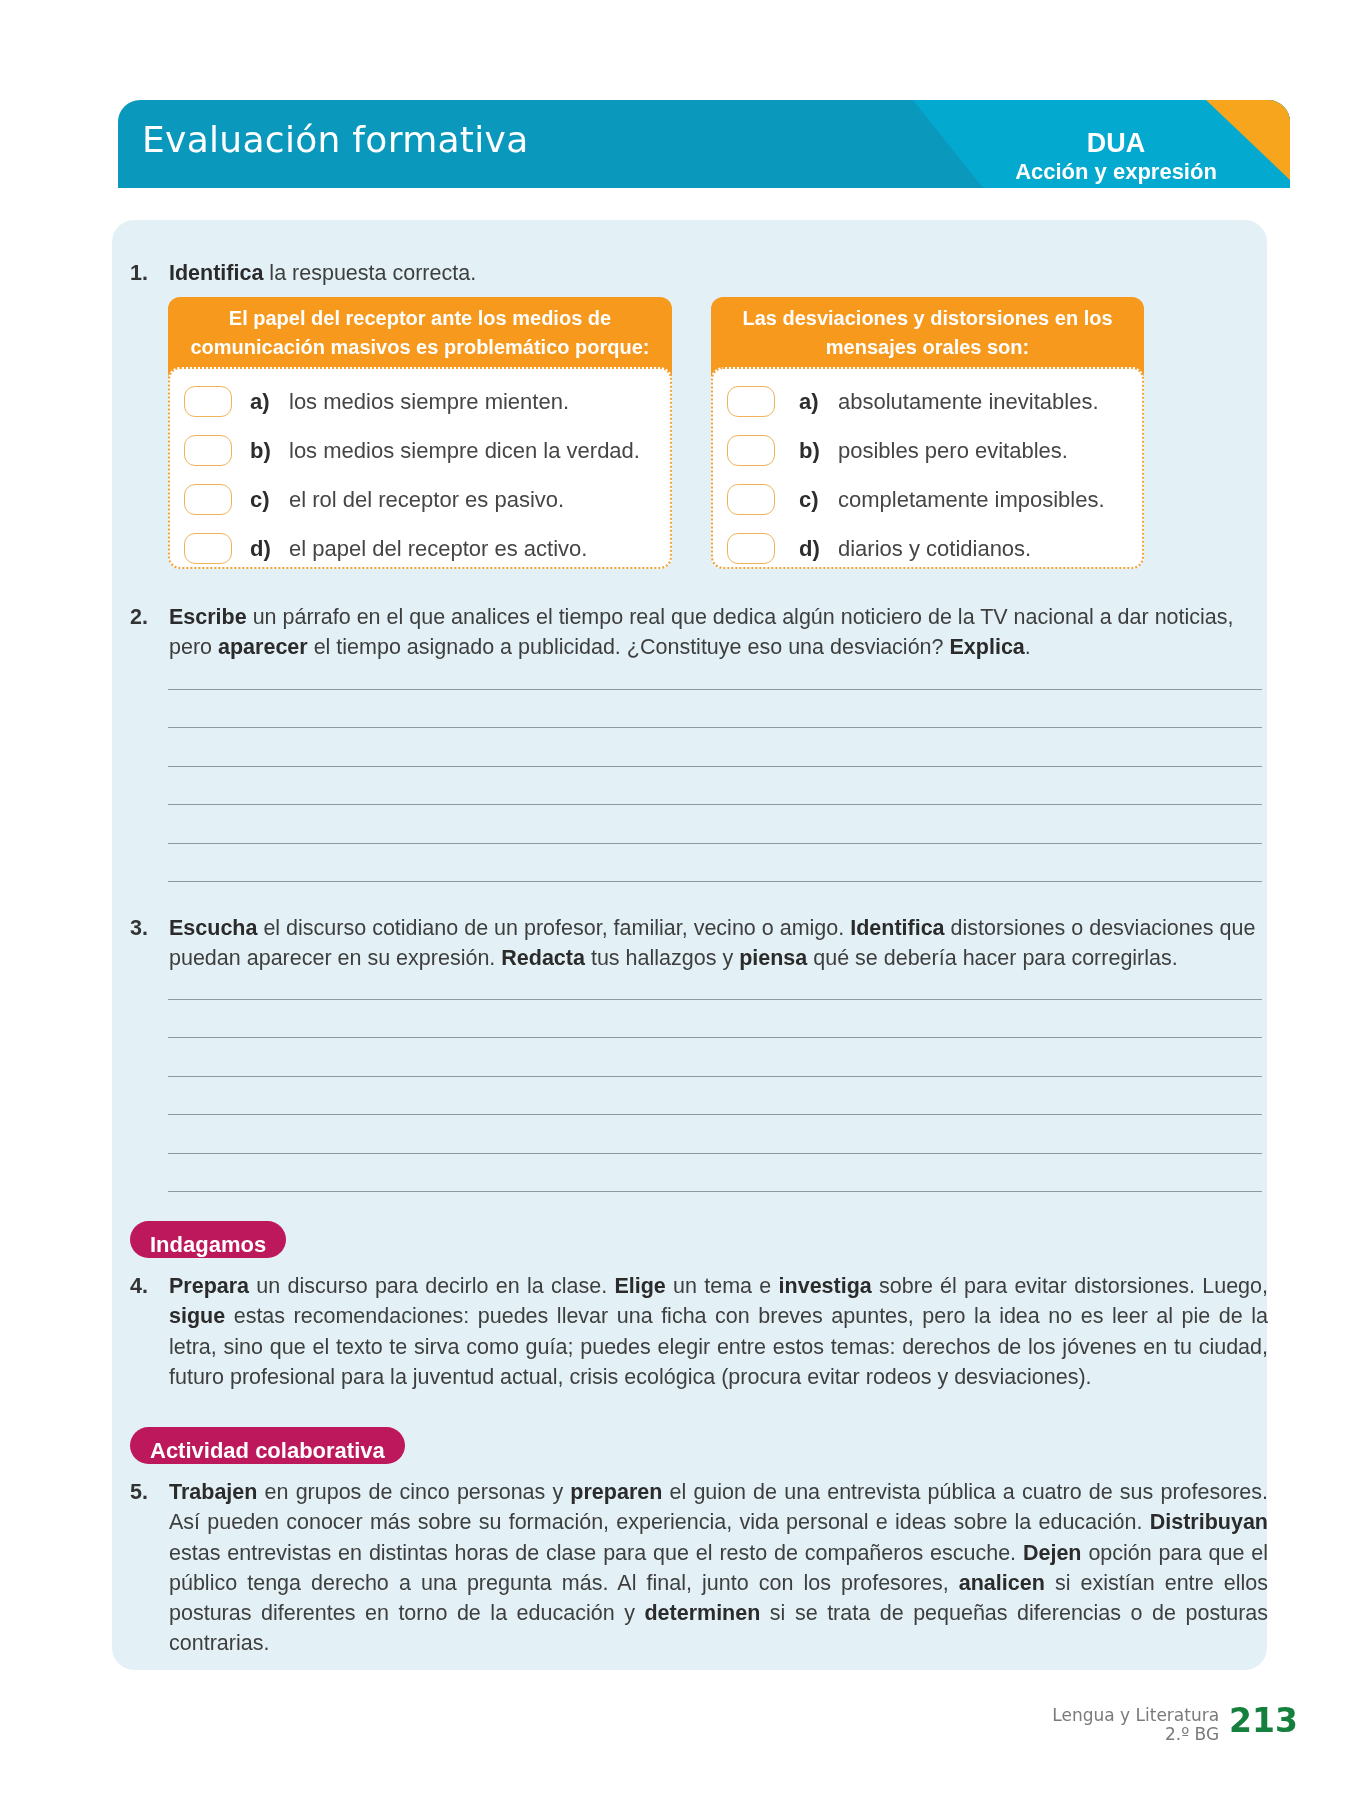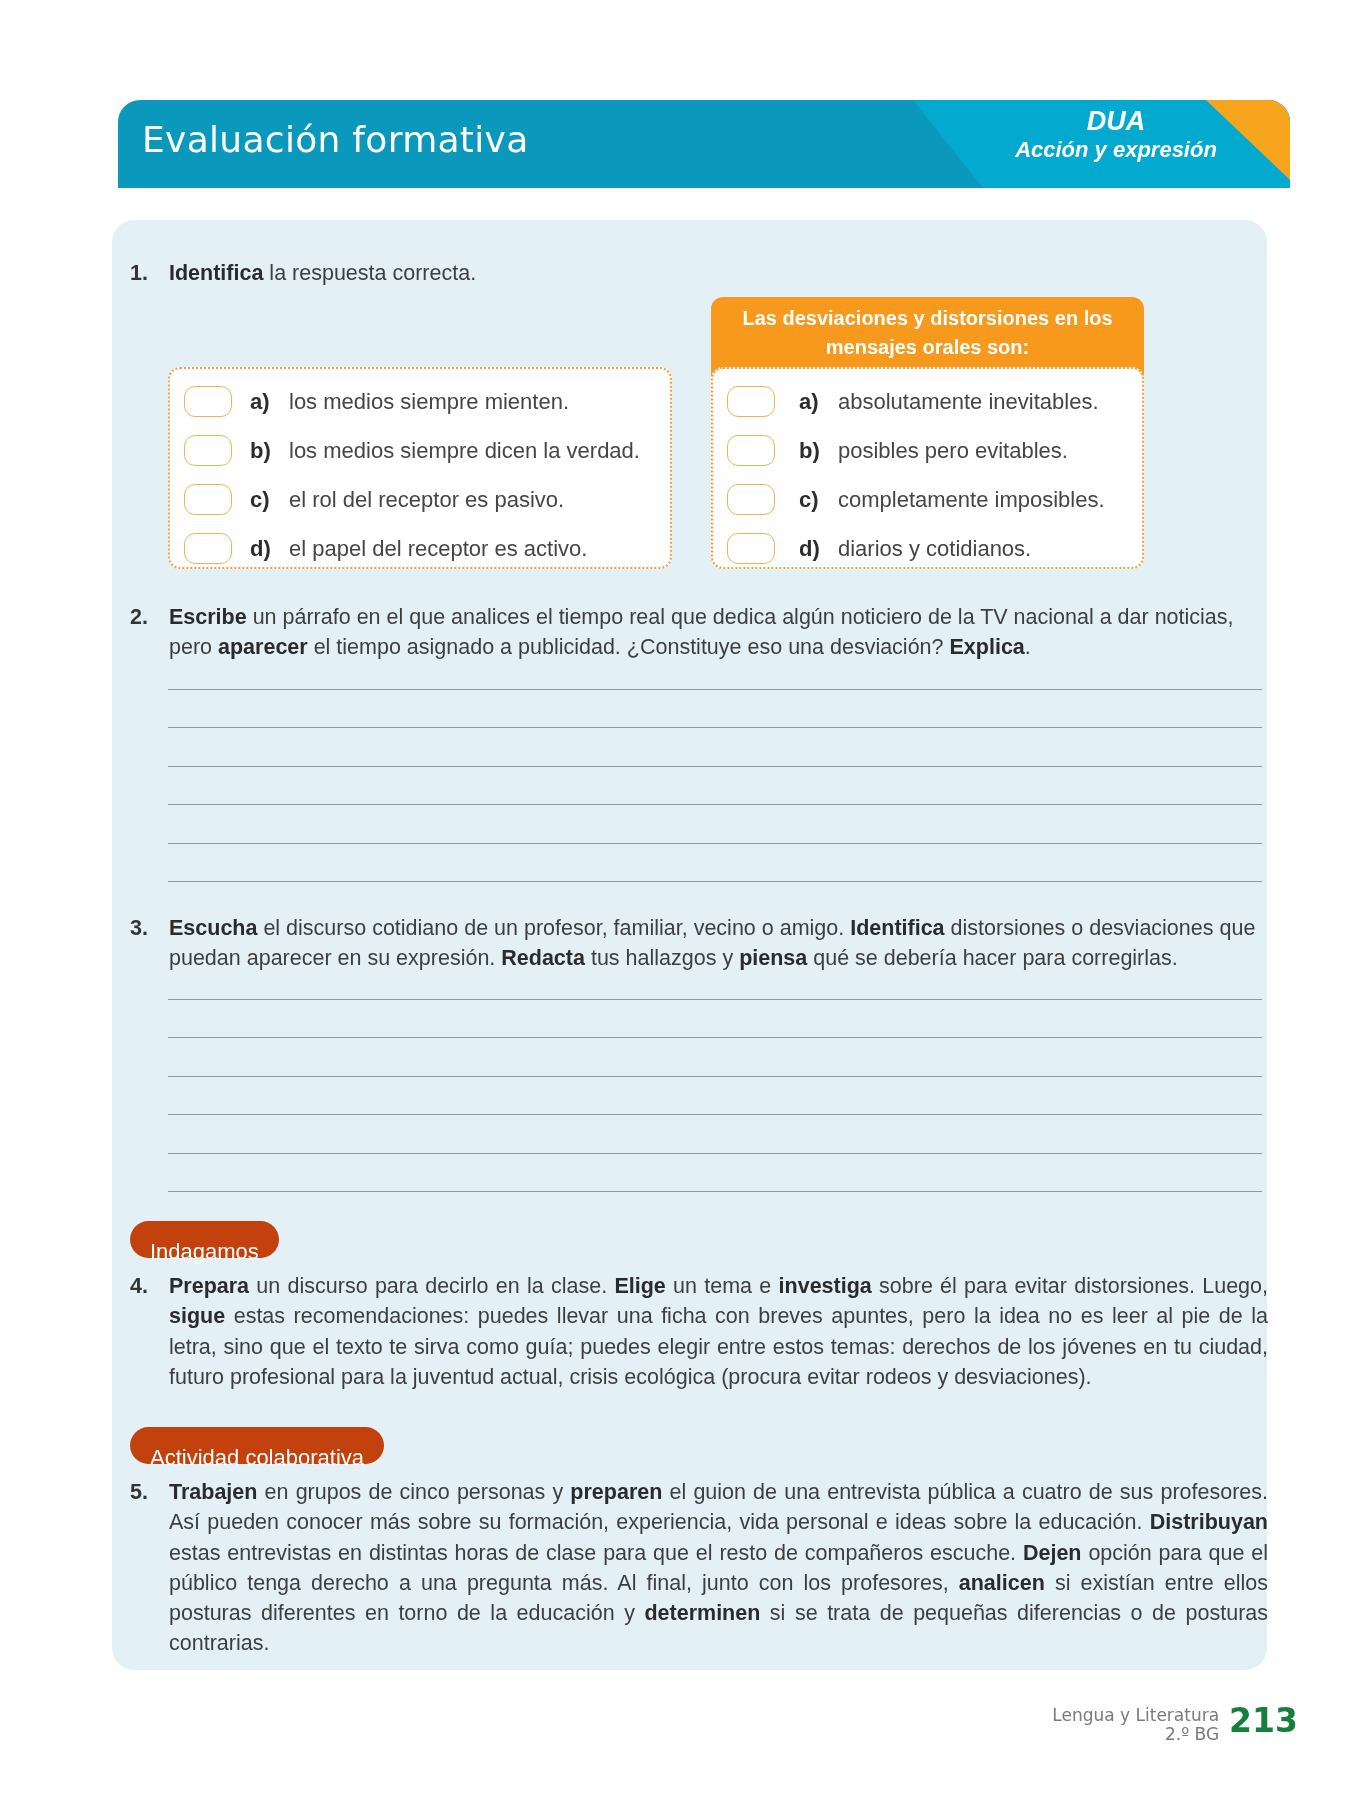--- a/index.html
+++ b/index.html
@@ -19,21 +19,21 @@
     .header .band-orange {
       position: absolute; top: 0; right: 0; width: 84px; height: 80px;
       background: #f7a51c;
       clip-path: polygon(0 0, 100% 0, 100% 100%);
     }
     .header-title {
       position: absolute; left: 24px; top: 19px;
       font-family: "DejaVu Sans", sans-serif; font-size: 36px; color: #ffffff; letter-spacing: 0.3px;
     }
     .header-badge {
-      position: absolute; right: 64px; top: 6px; width: 220px; text-align: center; color: #ffffff; font-style: italic;
+      position: absolute; right: 64px; top: 28px; width: 220px; text-align: center; color: #ffffff;
     }
     .header-badge .badge-top { font-size: 27px; font-weight: bold; line-height: 30px; }
     .header-badge .badge-sub { font-size: 22px; font-weight: bold; line-height: 28px; }
 
     
     .panel {
       position: absolute; left: 112px; top: 220px; width: 1155px; height: 1450px;
       background: #e3f1f6; border-radius: 22px;
     }
 
@@ -72,22 +72,22 @@
 
     
     .line {
       position: absolute; left: 168px; width: 1094px; height: 0;
       border-top: 1.5px solid #8f9a9e;
     }
 
     
     .pill {
       position: absolute; left: 130px; height: 37px; border-radius: 19px;
-      background: #c2410c; color: #ffffff; font-weight: normal; font-size: 22px;
-      line-height: 37px; padding: 12px 20px;
+      background: #be185d; color: #ffffff; font-weight: bold; font-size: 22px;
+      line-height: 37px; padding: 5px 20px;
     }
 
     
     .footer {
       position: absolute; right: 52px; top: 1703px; display: flex; align-items: flex-start;
     }
     .footer .subj { text-align: right; font-family: "DejaVu Sans", sans-serif; color: #7a7a7a; font-size: 17px; line-height: 19px; margin-right: 10px; margin-top: 3px; }
     .footer .pagenum { font-family: "DejaVu Sans", sans-serif; font-weight: bold; font-size: 33px; color: #15803d; line-height: 36px; }
   </style>
 </head>
@@ -104,20 +104,21 @@
 </div>
 
 <div class="panel"></div>
 
 <div class="q" style="top:258px;">
   <span class="num">1.</span>
   <span class="body"><b>Identifica</b><span> la respuesta correcta.</span></span>
 </div>
 
 <div class="optbox left">
+  <div class="ohead" style="padding-left:20px;padding-right:20px;">El papel del receptor ante los medios de comunicación masivos es problemático porque:</div>
   <div class="obody">
     <div class="opt">
       <span class="chk"></span>
       <span class="letter">a)</span>
       <span class="text">los medios siempre mienten.</span>
     </div>
     <div class="opt">
       <span class="chk"></span>
       <span class="letter">b)</span>
       <span class="text">los medios siempre dicen la verdad.</span>

